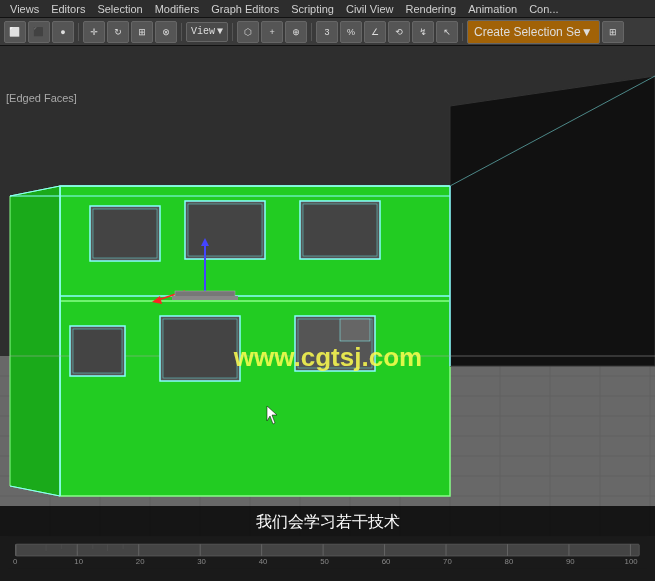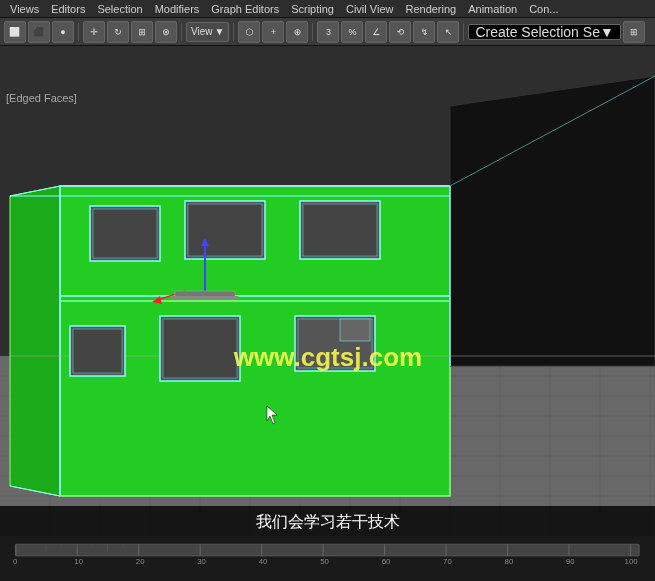--- a/index.html
+++ b/index.html
@@ -70,31 +70,32 @@
       border: 1px solid #666;
       border-radius: 2px;
       display: flex;
       align-items: center;
       padding: 0 4px;
       gap: 2px;
       cursor: pointer;
       font-size: 10px;
       color: #ddd;
       white-space: nowrap;
+      font-family: Liberation Mono, monospace;
     }
     .create-selection-btn {
-      height: 16px;
-      background: #000000;
+      height: 24px;
+      background: #a16207;
       border: 1px solid #666;
       border-radius: 2px;
       display: flex;
       align-items: center;
       padding: 0 6px;
       cursor: pointer;
-      font-size: 14px;
+      font-size: 12px;
       color: #ddd;
       white-space: nowrap;
     }
 
     
     #viewport {
       width: 655px;
       height: 490px;
       position: relative;
       background: #4a4a4a;

